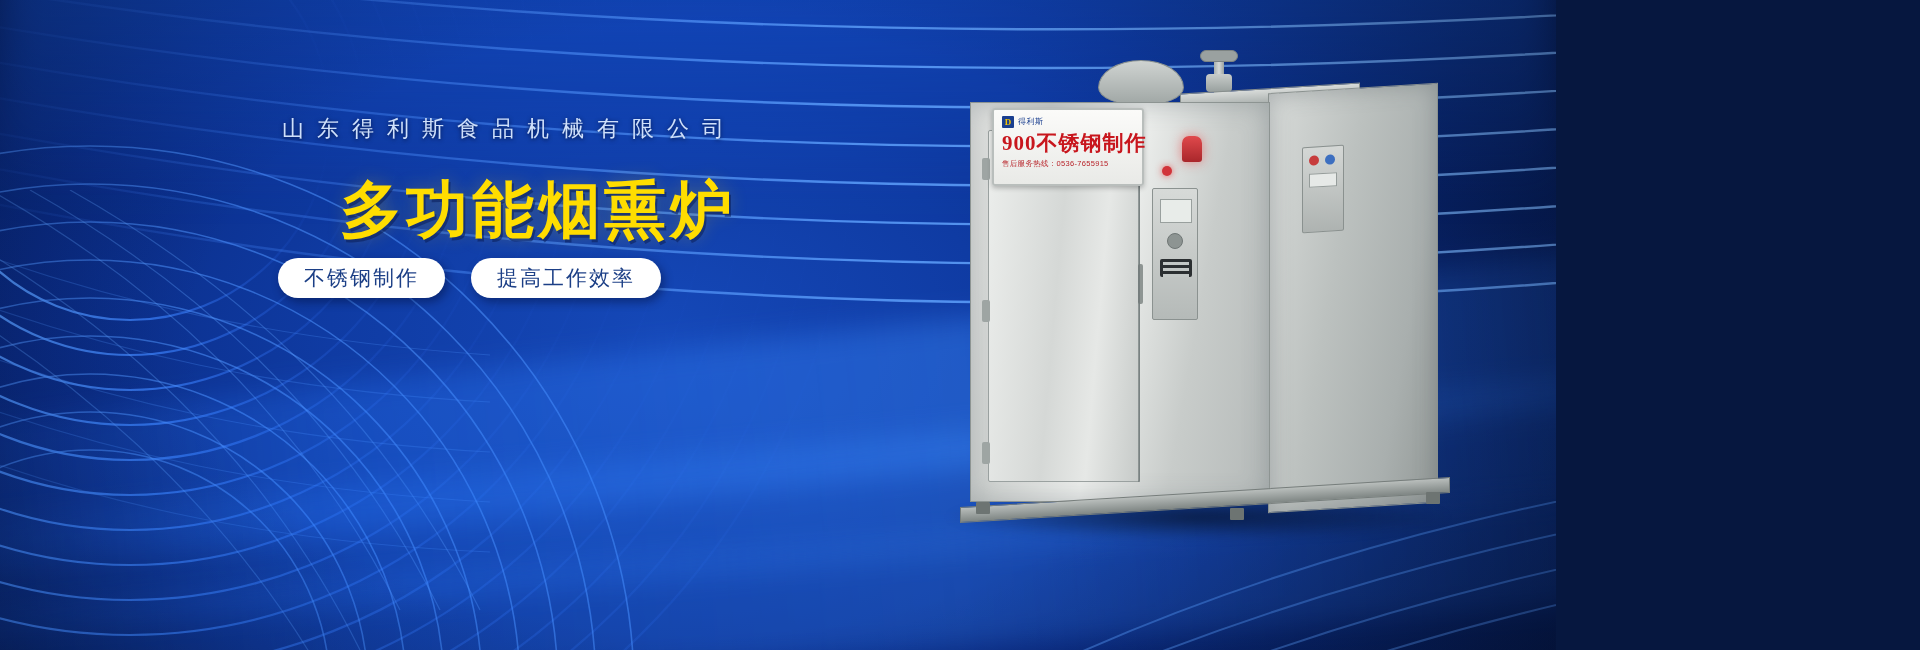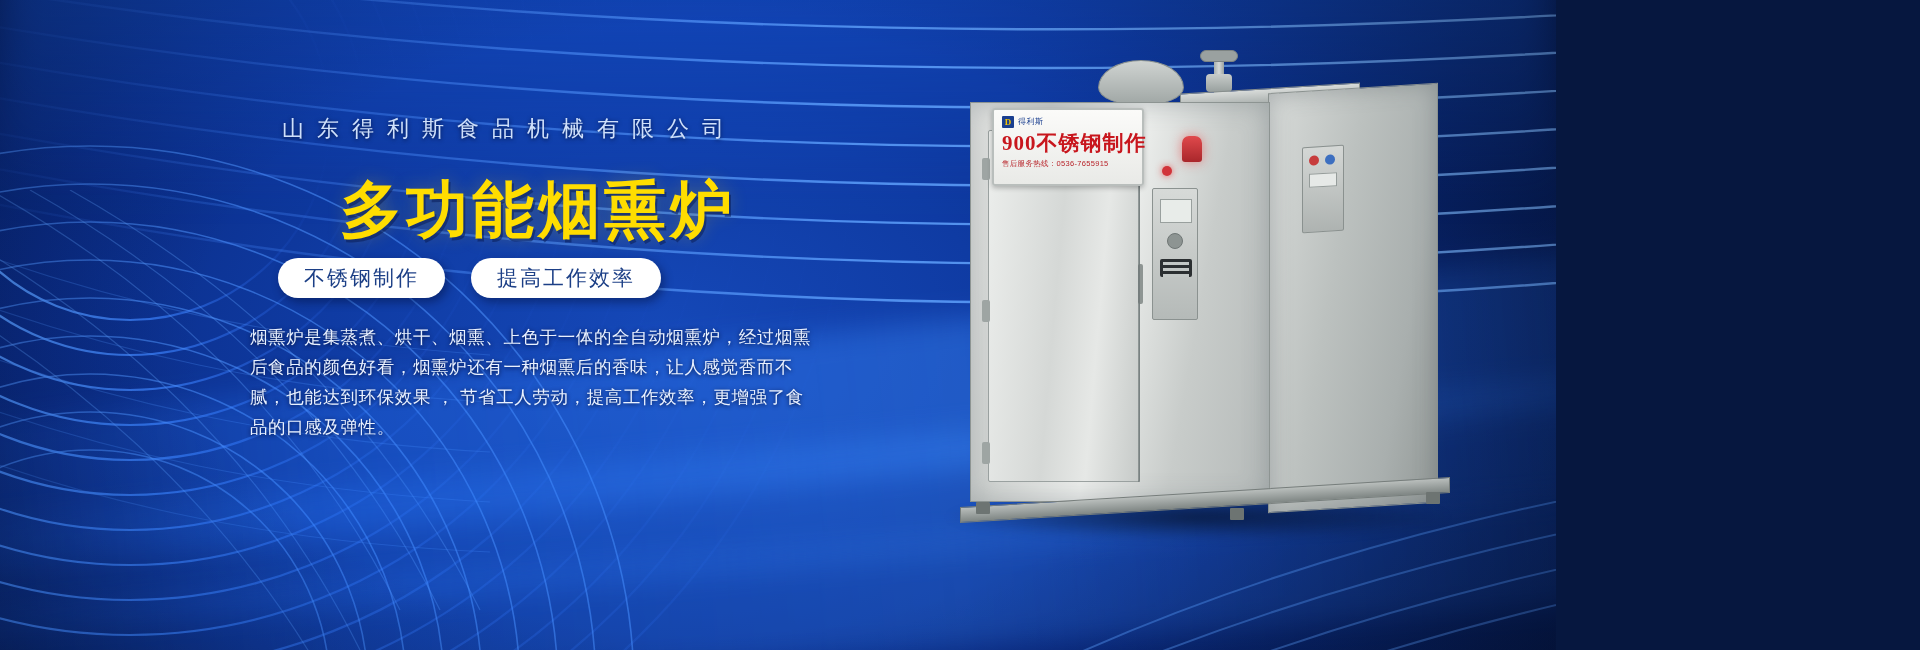--- a/index.html
+++ b/index.html
@@ -256,23 +256,20 @@
 
   <div class="content">
     <div class="company">山东得利斯食品机械有限公司</div>
     <div class="headline">多功能烟熏炉</div>
 
     <div class="pills">
       <div class="pill">不锈钢制作</div>
       <div class="pill">提高工作效率</div>
     </div>
 
-    <div class="para">
-      <p>烟熏炉是集蒸煮、烘干、烟熏、上色于一体的全自动烟熏炉，经过烟熏后食品的颜色好看，烟熏炉还有一种烟熏后的香味，让人感觉香而不腻，也能达到环保效果 ， 节省工人劳动，提高工作效率，更增强了食品的口感及弹性。</p>
-    </div>
   </div>
 
   <div class="machine">
     <div class="shadow-floor"></div>
 
     <div class="stackpipe"></div>
     <div class="valve">
       <div class="wheel"></div>
       <div class="pipe"></div>
       <div class="body"></div>

